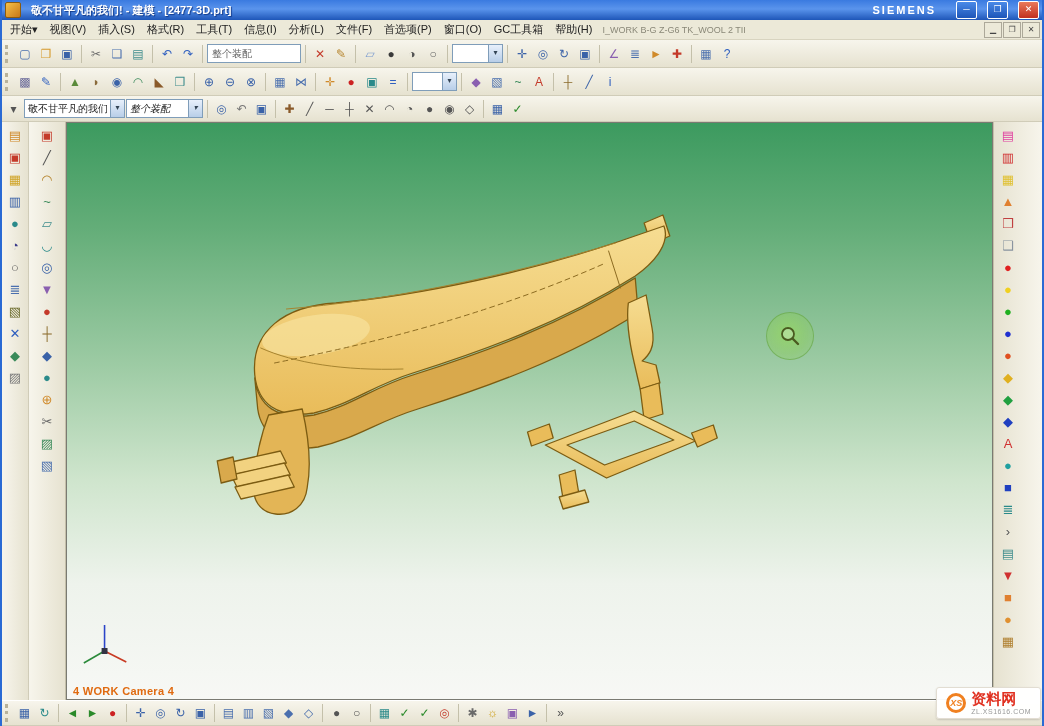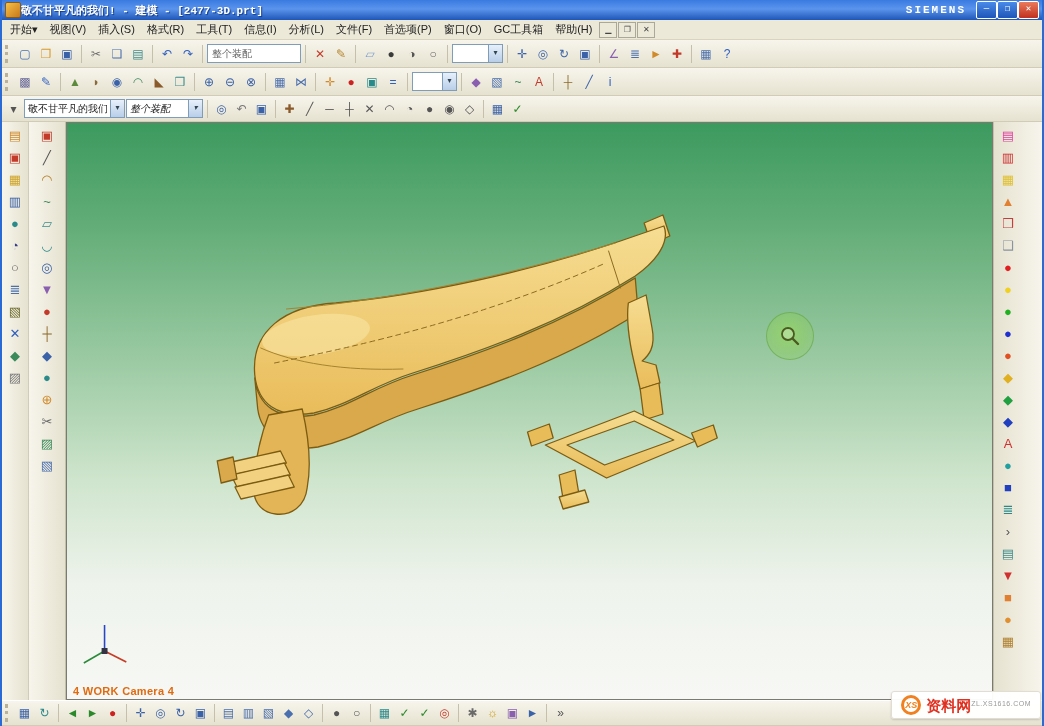--- a/index.html
+++ b/index.html
@@ -4,23 +4,23 @@
 <style>
   html,body{margin:0;padding:0;}
   body{
     width:1044px;height:726px;overflow:hidden;position:relative;
     font-family:"Liberation Sans",sans-serif;background:#ece9d8;
     user-select:none;
   }
   .window{width:100%;height:100%;display:flex;flex-direction:column;
     border-left:2px solid #2a6ad4;border-right:2px solid #2a6ad4;box-sizing:border-box;}
   
-  .titlebar{height:20px;flex:0 0 20px;display:flex;align-items:center;gap:0;
+  .titlebar{height:20px;flex:0 0 20px;display:flex;align-items:center;gap:10px;
     background:linear-gradient(180deg,#3a7ae0 0%,#5a94ec 45%,#1e56b8 100%);
-    color:#fff;padding:0 3px;font-family:Liberation Mono, monospace;}
+    color:#fff;padding:0 3px;}
   .appicon{width:14px;height:14px;border-radius:2px;
     background:linear-gradient(135deg,#f6c14a,#c87818);
     display:inline-block;border:1px solid #8a5a10;flex:0 0 14px;}
   .title{font-size:11px;font-weight:bold;flex:1;white-space:nowrap;overflow:hidden;
     text-shadow:1px 1px 1px #123a8a;}
   .brand{font-size:11px;font-weight:bold;letter-spacing:2px;margin-right:10px;}
   .wbtn{width:19px;height:16px;border-radius:2px;border:1px solid #fff;
     font-size:9px;line-height:15px;text-align:center;color:#fff;cursor:default;
     background:linear-gradient(180deg,#4a8ae8,#1e56b8);}
   .wbtn.close{background:linear-gradient(180deg,#ea7a5a,#c03020);}
@@ -77,21 +77,21 @@
   
   .statusbar{height:16px;flex:0 0 16px;background:#ece9d8;border-top:1px solid #fff;
     display:flex;align-items:center;padding:0 6px;font-size:11px;color:#333;}
   
   .watermark{position:absolute;right:3px;bottom:7px;z-index:60;
     background:rgba(255,255,255,.96);border:1px solid #e2ddd2;border-radius:3px;
     display:flex;align-items:center;gap:5px;padding:3px 9px;box-shadow:0 1px 2px rgba(0,0,0,.15);}
   .wm-logo{width:20px;height:20px;border-radius:50%;border:3px solid #f08020;
     color:#f08020;font-size:9px;font-weight:bold;font-style:italic;
     display:flex;align-items:center;justify-content:center;box-sizing:border-box;}
-  .wm-col{display:flex;line-height:1;}
+  .wm-col{display:flex;flex-direction:column;line-height:1;}
   .wm-name{font-size:15px;font-weight:bold;color:#e03020;}
   .wm-url{font-size:7px;color:#999;letter-spacing:.5px;margin-top:2px;}
 </style>
 </head>
 <body>
 
 <div class="window">
 
   <div class="titlebar">
     <span class="appicon"></span>
@@ -110,20 +110,21 @@
         <span class="mitem">格式(R)</span>
         <span class="mitem">工具(T)</span>
         <span class="mitem">信息(I)</span>
         <span class="mitem">分析(L)</span>
         <span class="mitem">文件(F)</span>
         <span class="mitem">首选项(P)</span>
         <span class="mitem">窗口(O)</span>
         <span class="mitem">GC工具箱</span>
         <span class="mitem">帮助(H)</span>
       </div>
+    <span class="menu-extra">I_WORK B-G Z-G6 TK_WOOL 2 TII</span>
     <span class="mdibtn">▁</span>
     <span class="mdibtn">❐</span>
     <span class="mdibtn">✕</span>
   </div>
 
   <div class="toolbar tb1">
       <span class="tgrip"></span>
       <span class="ticon" style="color: rgb(74, 111, 174);">▢</span>
       <span class="ticon" style="color: rgb(215, 155, 46);">❐</span>
       <span class="ticon" style="color: rgb(58, 98, 168);">▣</span>

